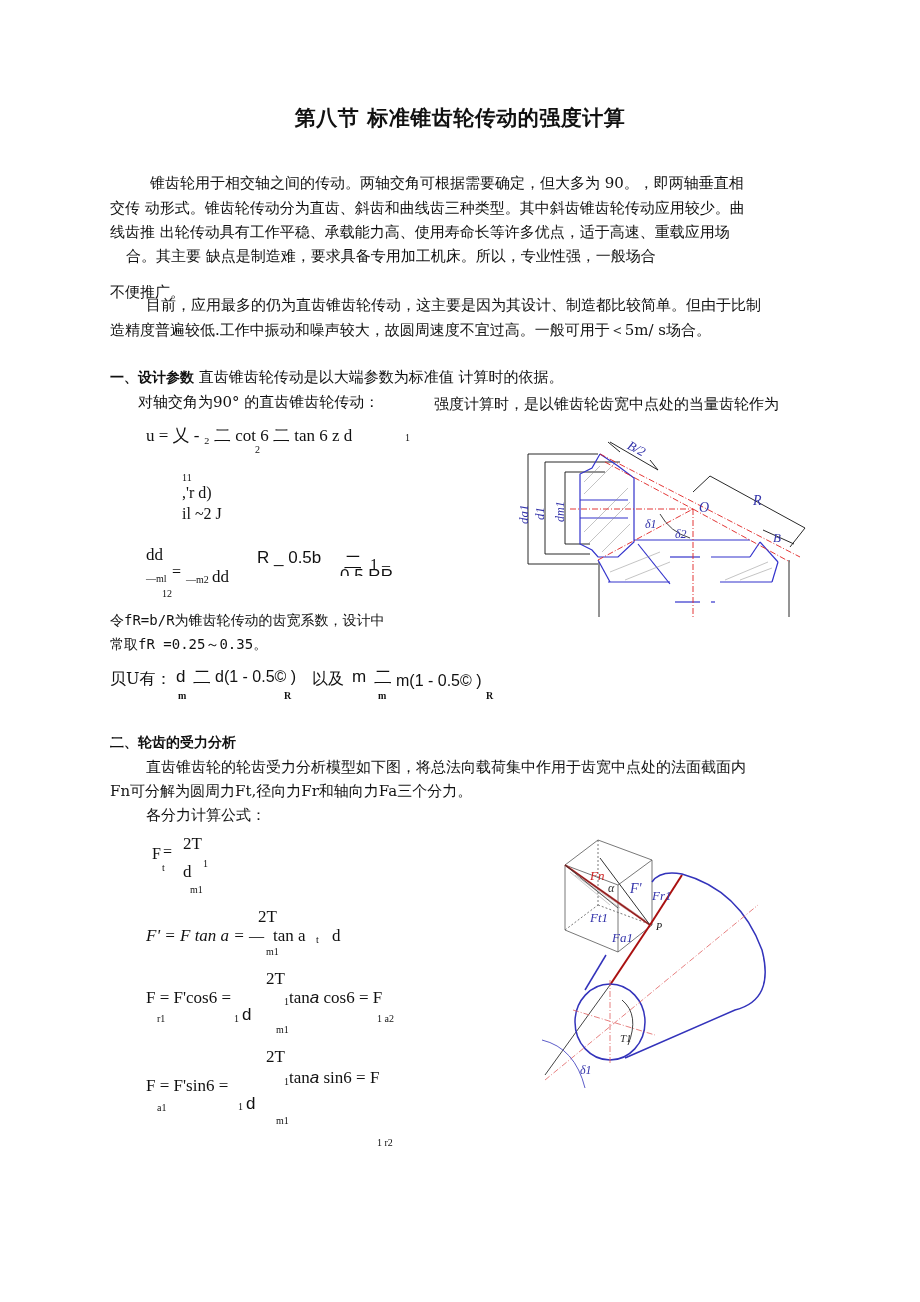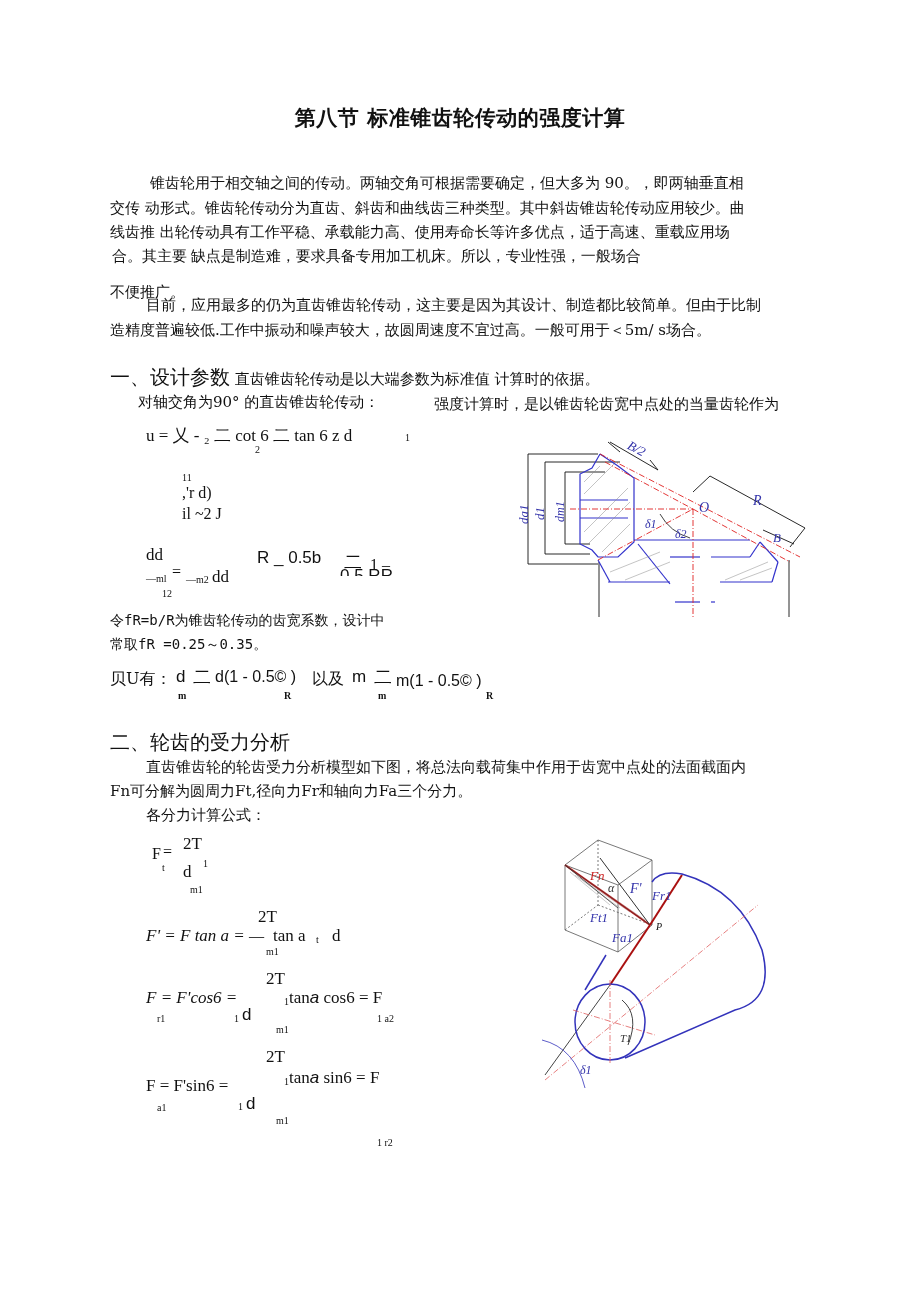--- a/index.html
+++ b/index.html
@@ -2,35 +2,35 @@
 <html><head>
 <meta charset="utf-8">
 <style>
   html, body { margin:0; padding:0; background:#ffffff; }
   body { width:920px; height:1302px; position:relative; overflow:hidden;
          font-family:"DejaVu Serif","Liberation Serif",serif; color:#111; }
   .abs { position:absolute; white-space:nowrap; }
   .title { left:0; width:920px; text-align:center; top:104px; font-size:21px; font-weight:bold;
            font-family:"DejaVu Sans","Liberation Sans",sans-serif; letter-spacing:0.5px; }
   .p { font-size:15px; line-height:25px; font-family:"DejaVu Serif","Liberation Serif",serif; }
-  .h2 { font-size:20px; font-weight:normal; font-family:"DejaVu Sans","Liberation Sans",sans-serif; }
+  .h2 { font-size:14px; font-weight:bold; font-family:"DejaVu Sans","Liberation Sans",sans-serif; }
   .math { font-family:"Liberation Serif","DejaVu Serif",serif; font-size:16px; }
   .mathsm { font-family:"Liberation Serif","DejaVu Serif",serif; font-size:10px; }
   .mathsans { font-family:"Liberation Sans","DejaVu Sans",sans-serif; font-size:17px; }
   svg text { font-family:"Liberation Serif","DejaVu Serif",serif; }
 </style>
 </head>
 <body>
 
 <div class="abs title">第八节 标准锥齿轮传动的强度计算</div>
 
 <div class="abs p" style="left:150px;top:171px;">锥齿轮用于相交轴之间的传动。两轴交角可根据需要确定，但大多为 90。，即两轴垂直相</div>
 <div class="abs p" style="left:110px;top:196px;">交传  动形式。锥齿轮传动分为直齿、斜齿和曲线齿三种类型。其中斜齿锥齿轮传动应用较少。曲</div>
 <div class="abs p" style="left:110px;top:220px;">线齿推  出轮传动具有工作平稳、承载能力高、使用寿命长等许多优点，适于高速、重载应用场</div>
-<div class="abs p" style="left:112px;top:244px;font-family:Liberation Serif, serif;">合。其主要  缺点是制造难，要求具备专用加工机床。所以，专业性强，一般场合</div>
+<div class="abs p" style="left:126px;top:244px;">合。其主要  缺点是制造难，要求具备专用加工机床。所以，专业性强，一般场合</div>
 <div class="abs p" style="left:110px;top:268px;margin-top:12px;">不便推广。</div>
 <div class="abs p" style="left:146px;top:293px;">目前，应用最多的仍为直齿锥齿轮传动，这主要是因为其设计、制造都比较简单。但由于比制</div>
 <div class="abs p" style="left:110px;top:318px;">造精度普遍较低.工作中振动和噪声较大，故圆周速度不宜过高。一般可用于＜5m/ s场合。</div>
 
 <div class="abs p" style="left:110px;top:365px;">
   <span class="h2">一、设计参数</span><span> 直齿锥齿轮传动是以大端参数为标准值  计算时的依据。</span>
 </div>
 <div class="abs p" style="left:138px;top:390px;">对轴交角为90° 的直齿锥齿轮传动：</div>
 <div class="abs p" style="left:434px;top:392px;">强度计算时，是以锥齿轮齿宽中点处的当量齿轮作为</div>
 
@@ -153,21 +153,21 @@
 <div class="abs math" style="left:183px;top:862px;font-size:17px;">d</div>
 <div class="abs mathsm" style="left:190px;top:884px;">m1</div>
 
 <div class="abs math" style="left:146px;top:926px;font-size:17px;font-style:italic;">F' = F tan a = —</div>
 <div class="abs math" style="left:258px;top:907px;font-size:17px;">2T</div>
 <div class="abs math" style="left:273px;top:926px;font-size:17px;">tan a</div>
 <div class="abs mathsm" style="left:316px;top:934px;">t</div>
 <div class="abs math" style="left:332px;top:926px;font-size:17px;">d</div>
 <div class="abs mathsm" style="left:266px;top:946px;">m1</div>
 
-<div class="abs math" style="left:146px;top:988px;font-size:17px;font-style:italic;">F = F'cos6 =</div>
+<div class="abs math" style="left:146px;top:988px;font-size:17px;">F = F'cos6 =</div>
 <div class="abs mathsm" style="left:157px;top:1013px;">r1</div>
 <div class="abs math" style="left:266px;top:969px;font-size:17px;">2T</div>
 <div class="abs mathsm" style="left:234px;top:1013px;">1</div>
 <div class="abs mathsans" style="left:242px;top:1005px;">d</div>
 <div class="abs mathsm" style="left:276px;top:1024px;">m1</div>
 <div class="abs mathsm" style="left:284px;top:996px;">1</div>
 <div class="abs math" style="left:289px;top:988px;font-size:17px;"><span>tan</span><span class="mathsans" style="font-style:italic;">a</span><span> cos6 = F</span></div>
 <div class="abs mathsm" style="left:377px;top:1013px;">1 a2</div>
 
 <div class="abs math" style="left:146px;top:1076px;font-size:17px;">F = F'sin6 =</div>

